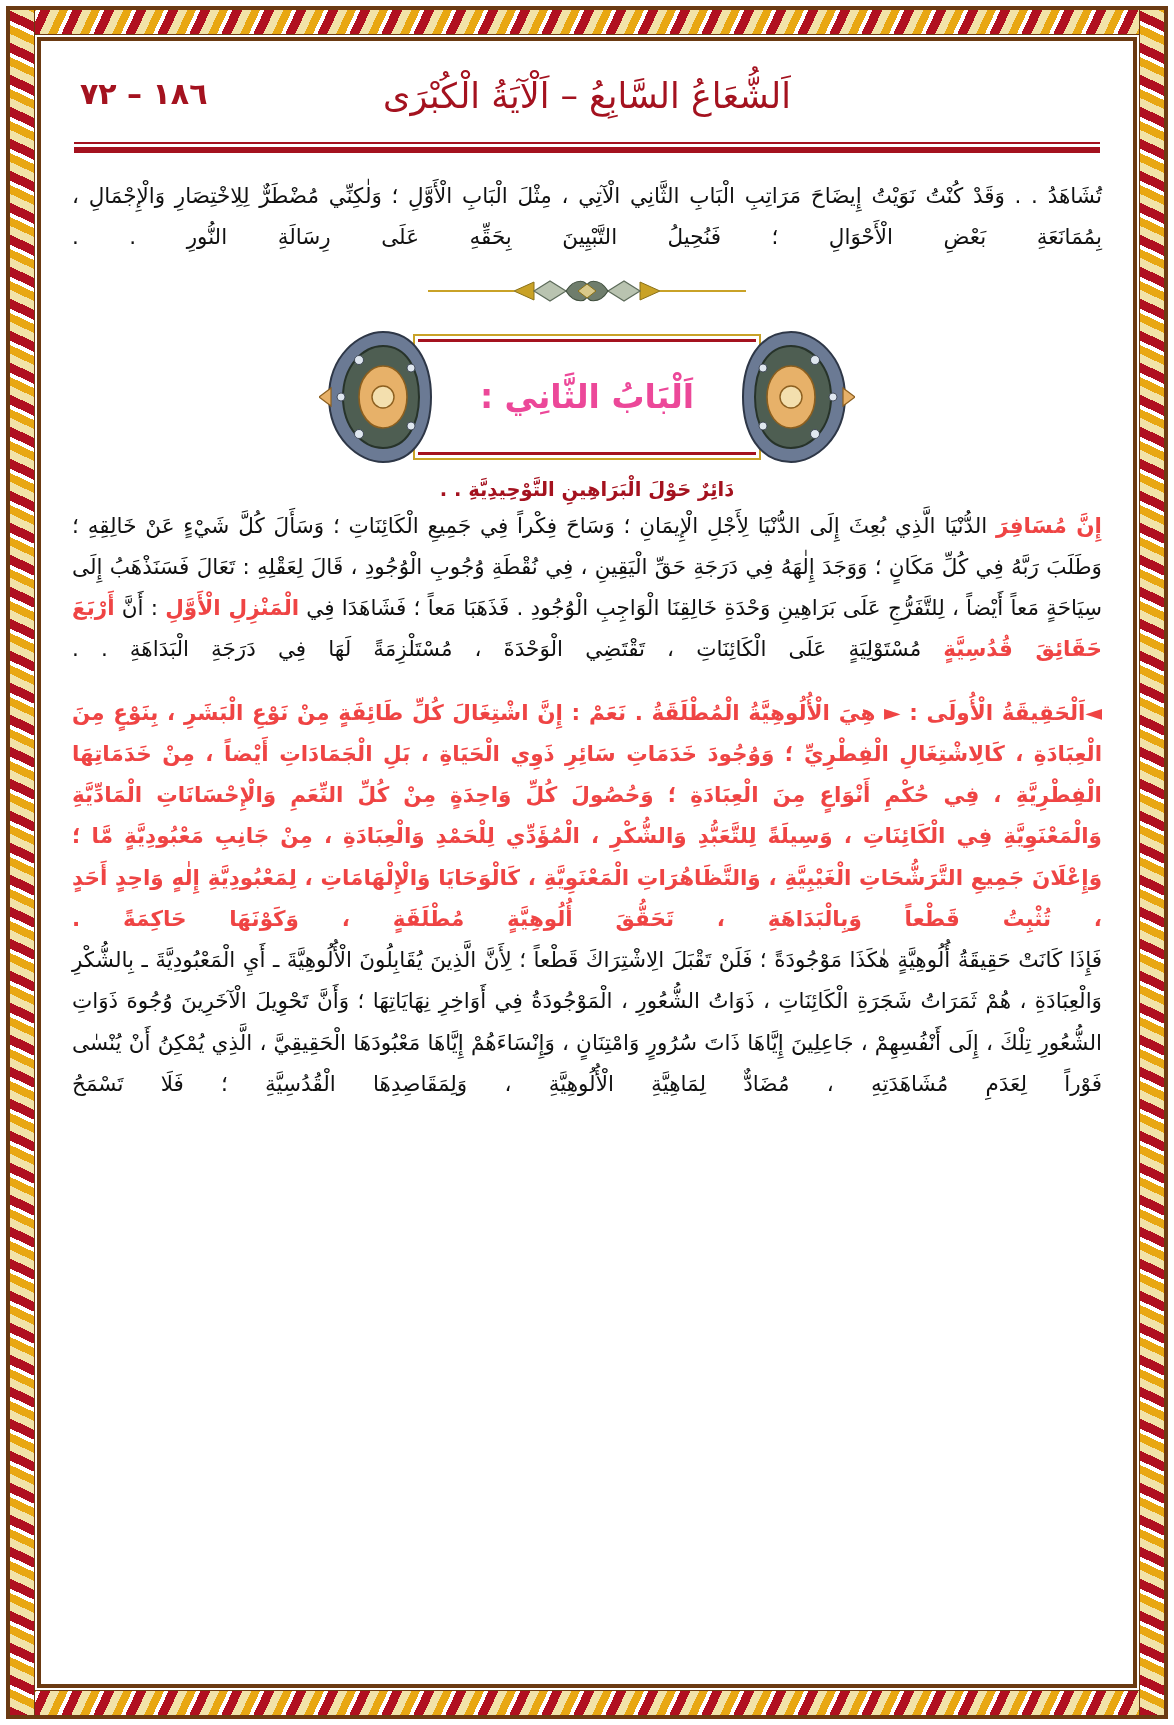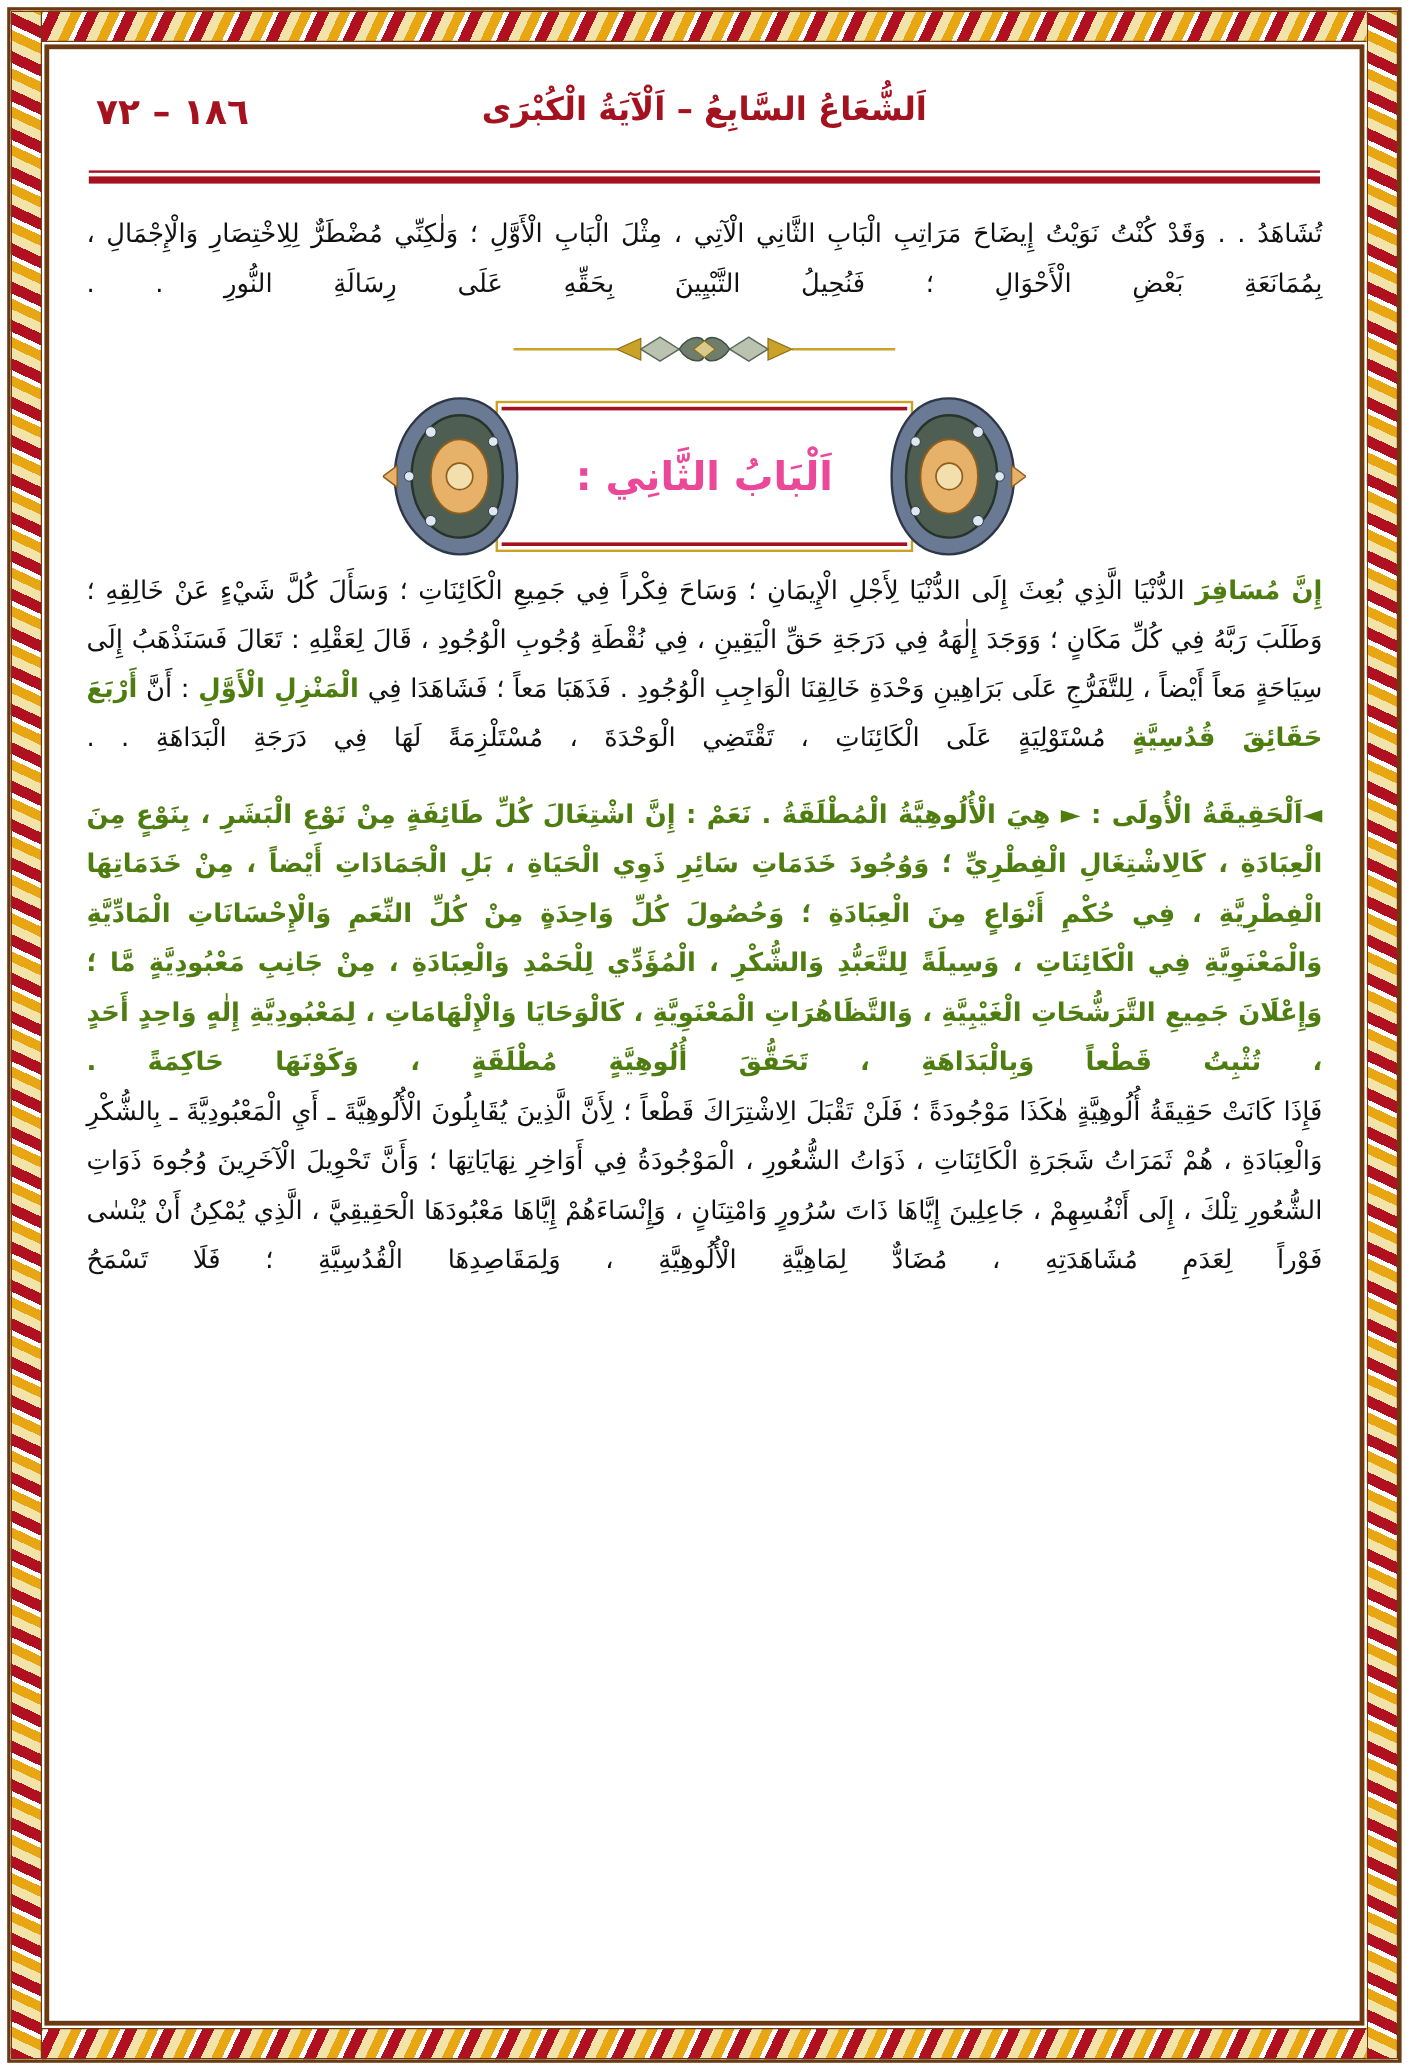--- a/index.html
+++ b/index.html
@@ -84,22 +84,22 @@
   .page-num{
     color:#a4121f;
     font-size:30px;
     font-weight:bold;
     letter-spacing:1px;
     white-space:nowrap;
     margin-right:18px;
   }
   .header-title{
     color:#a4121f;
-    font-size:27px;
-    font-weight:bold;
+    font-size:35px;
+    font-weight:normal;
     white-space:nowrap;
     position:absolute;
     left:0;right:0;
     text-align:center;
     top:14px;
   }
   .rule{
     margin:8px 4px 0 4px;
     height:11px;
     position:relative;
@@ -118,21 +118,21 @@
     margin:0;
     text-align:justify;
     text-align-last:justify;
     font-size:21.5px;
     line-height:1.92;
     color:#111111;
     direction:rtl;
     letter-spacing:0px;
   }
   p.body.red{color:#a4121f;font-weight:bold;}
-  .rd{color:#4d7c0f;font-weight:bold;}
+  .rd{color:#ef4444;font-weight:bold;}
   .bk{color:#111111;font-weight:normal;}
 
   .para-block{padding:0 2px;}
   .p-top{margin-top:22px;}
 
   
   .ornament{
     position:relative;
     height:40px;
     margin:16px auto 4px auto;
@@ -276,20 +276,21 @@
               <circle cx="22" cy="71" r="4"></circle>
             </g>
             <path d="M0 71 L12 62 L12 80 Z" fill="#e7b169" stroke="#8c5f1f" stroke-width="1.2"></path>
           </g>
         </svg>
       </div>
 
       <div class="cartouche-title">اَلْبَابُ الثَّانِي :</div>
     </div>
 
+    <div class="sub-title">دَائِرٌ حَوْلَ الْبَرَاهِينِ التَّوْحِيدِيَّةِ . .</div>
 
     <div class="para-block">
       <p class="body"><span class="rd">إِنَّ مُسَافِرَ</span><span class="bk"> الدُّنْيَا الَّذِي بُعِثَ إِلَى الدُّنْيَا لِأَجْلِ الْإِيمَانِ ؛ وَسَاحَ فِكْراً فِي جَمِيعِ الْكَائِنَاتِ ؛ وَسَأَلَ كُلَّ شَيْءٍ عَنْ خَالِقِهِ ؛ وَطَلَبَ رَبَّهُ فِي كُلِّ مَكَانٍ ؛ وَوَجَدَ إِلٰهَهُ فِي دَرَجَةِ حَقِّ الْيَقِينِ ، فِي نُقْطَةِ وُجُوبِ الْوُجُودِ ، قَالَ لِعَقْلِهِ : تَعَالَ فَسَنَذْهَبُ إِلَى سِيَاحَةٍ مَعاً أَيْضاً ، لِلتَّفَرُّجِ عَلَى بَرَاهِينِ وَحْدَةِ خَالِقِنَا الْوَاجِبِ الْوُجُودِ . فَذَهَبَا مَعاً ؛ فَشَاهَدَا فِي </span><span class="rd">الْمَنْزِلِ الْأَوَّلِ</span><span class="bk"> : أَنَّ </span><span class="rd">أَرْبَعَ حَقَائِقَ قُدُسِيَّةٍ</span><span class="bk"> مُسْتَوْلِيَةٍ عَلَى الْكَائِنَاتِ ، تَقْتَضِي الْوَحْدَةَ ، مُسْتَلْزِمَةً لَهَا فِي دَرَجَةِ الْبَدَاهَةِ . .</span></p>
     </div>
 
     <div class="para-block p-top">
       <p class="body red"><span class="rd">◄اَلْحَقِيقَةُ الْأُولَى : ► هِيَ الْأُلُوهِيَّةُ الْمُطْلَقَةُ . نَعَمْ : إِنَّ اشْتِغَالَ كُلِّ طَائِفَةٍ مِنْ نَوْعِ الْبَشَرِ ، بِنَوْعٍ مِنَ الْعِبَادَةِ ، كَالِاشْتِغَالِ الْفِطْرِيِّ ؛ وَوُجُودَ خَدَمَاتِ سَائِرِ ذَوِي الْحَيَاةِ ، بَلِ الْجَمَادَاتِ أَيْضاً ، مِنْ خَدَمَاتِهَا الْفِطْرِيَّةِ ، فِي حُكْمِ أَنْوَاعٍ مِنَ الْعِبَادَةِ ؛ وَحُصُولَ كُلِّ وَاحِدَةٍ مِنْ كُلِّ النِّعَمِ وَالْإِحْسَانَاتِ الْمَادِّيَّةِ وَالْمَعْنَوِيَّةِ فِي الْكَائِنَاتِ ، وَسِيلَةً لِلتَّعَبُّدِ وَالشُّكْرِ ، الْمُؤَدِّي لِلْحَمْدِ وَالْعِبَادَةِ ، مِنْ جَانِبِ مَعْبُودِيَّةٍ مَّا ؛ وَإِعْلَانَ جَمِيعِ التَّرَشُّحَاتِ الْغَيْبِيَّةِ ، وَالتَّظَاهُرَاتِ الْمَعْنَوِيَّةِ ، كَالْوَحَايَا وَالْإِلْهَامَاتِ ، لِمَعْبُودِيَّةِ إِلٰهٍ وَاحِدٍ أَحَدٍ ، تُثْبِتُ قَطْعاً وَبِالْبَدَاهَةِ ، تَحَقُّقَ أُلُوهِيَّةٍ مُطْلَقَةٍ ، وَكَوْنَهَا حَاكِمَةً .</span></p>
     </div>
 
     <div class="para-block">

